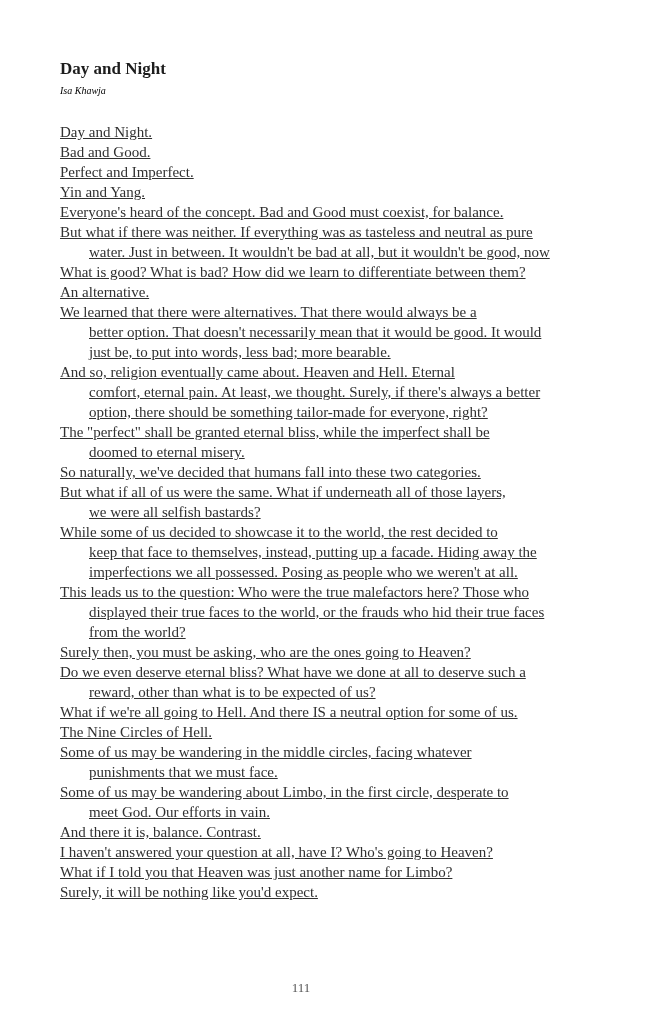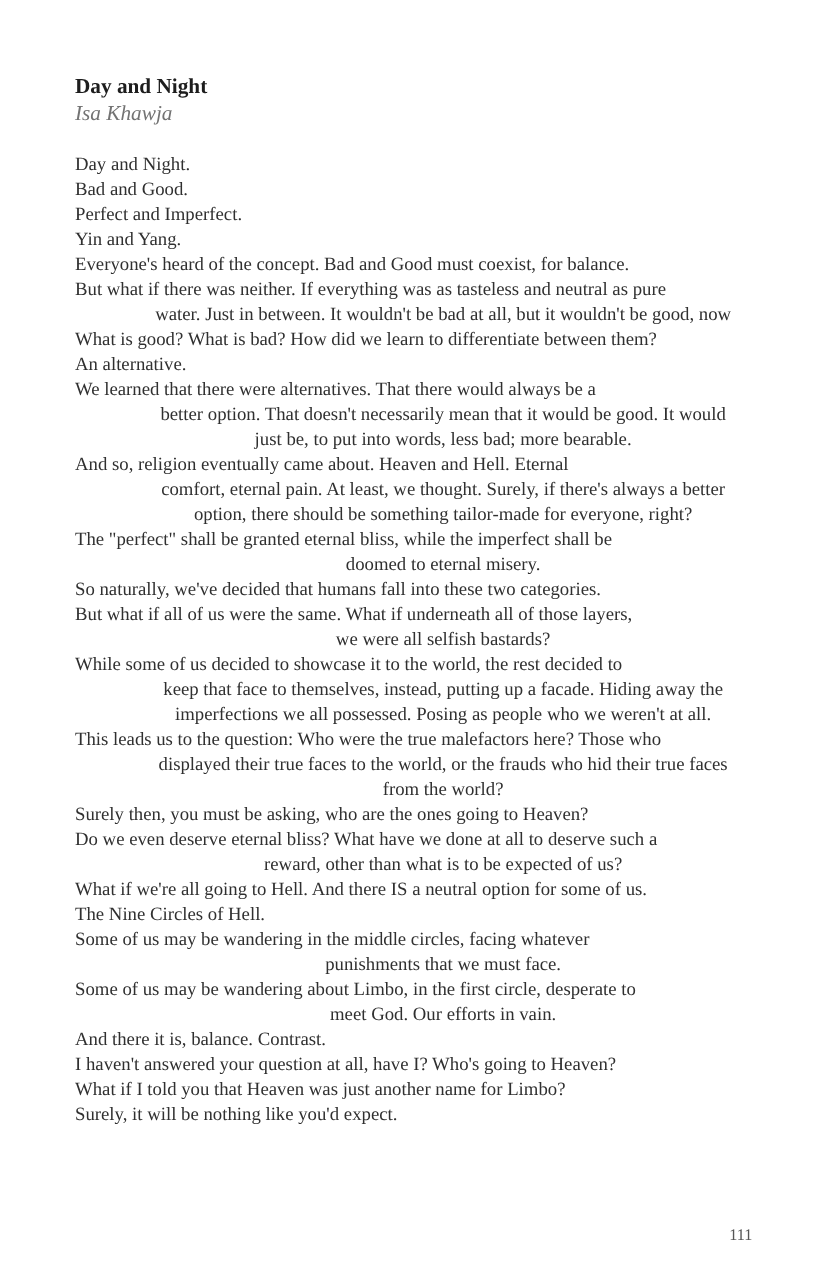--- a/index.html
+++ b/index.html
@@ -21,50 +21,50 @@
     top: 59px;
     left: 60px;
   }
   .title {
     font-size: 17px;
     font-weight: bold;
     color: #1d1d1d;
     line-height: 20px;
   }
   .author {
-    font-size: 17px;
+    font-size: 10px;
     font-style: italic;
-    color: #737373;
+    color: #000000;
     line-height: 19px;
     margin-top: 2px;
   }
   .poem-body {
     position: absolute;
     top: 122px;
     left: 60px;
     width: 560px;
     font-size: 15px;
     line-height: 20px;
   }
   .para {
     margin: 0;
+    text-decoration: underline;
   }
   .line {
     white-space: nowrap;
   }
   .line.cont {
     padding-left: 29px;
-    text-align: center;
   }
   .page-number {
     position: absolute;
     top: 980px;
     left: 0;
     width: 602px;
-    text-align: right;
+    text-align: center;
     font-size: 13px;
     color: #565656;
   }
 </style>
 </head>
 <body>
 
 <div class="page">
   <div class="header">
     <div class="title">Day and Night</div>

